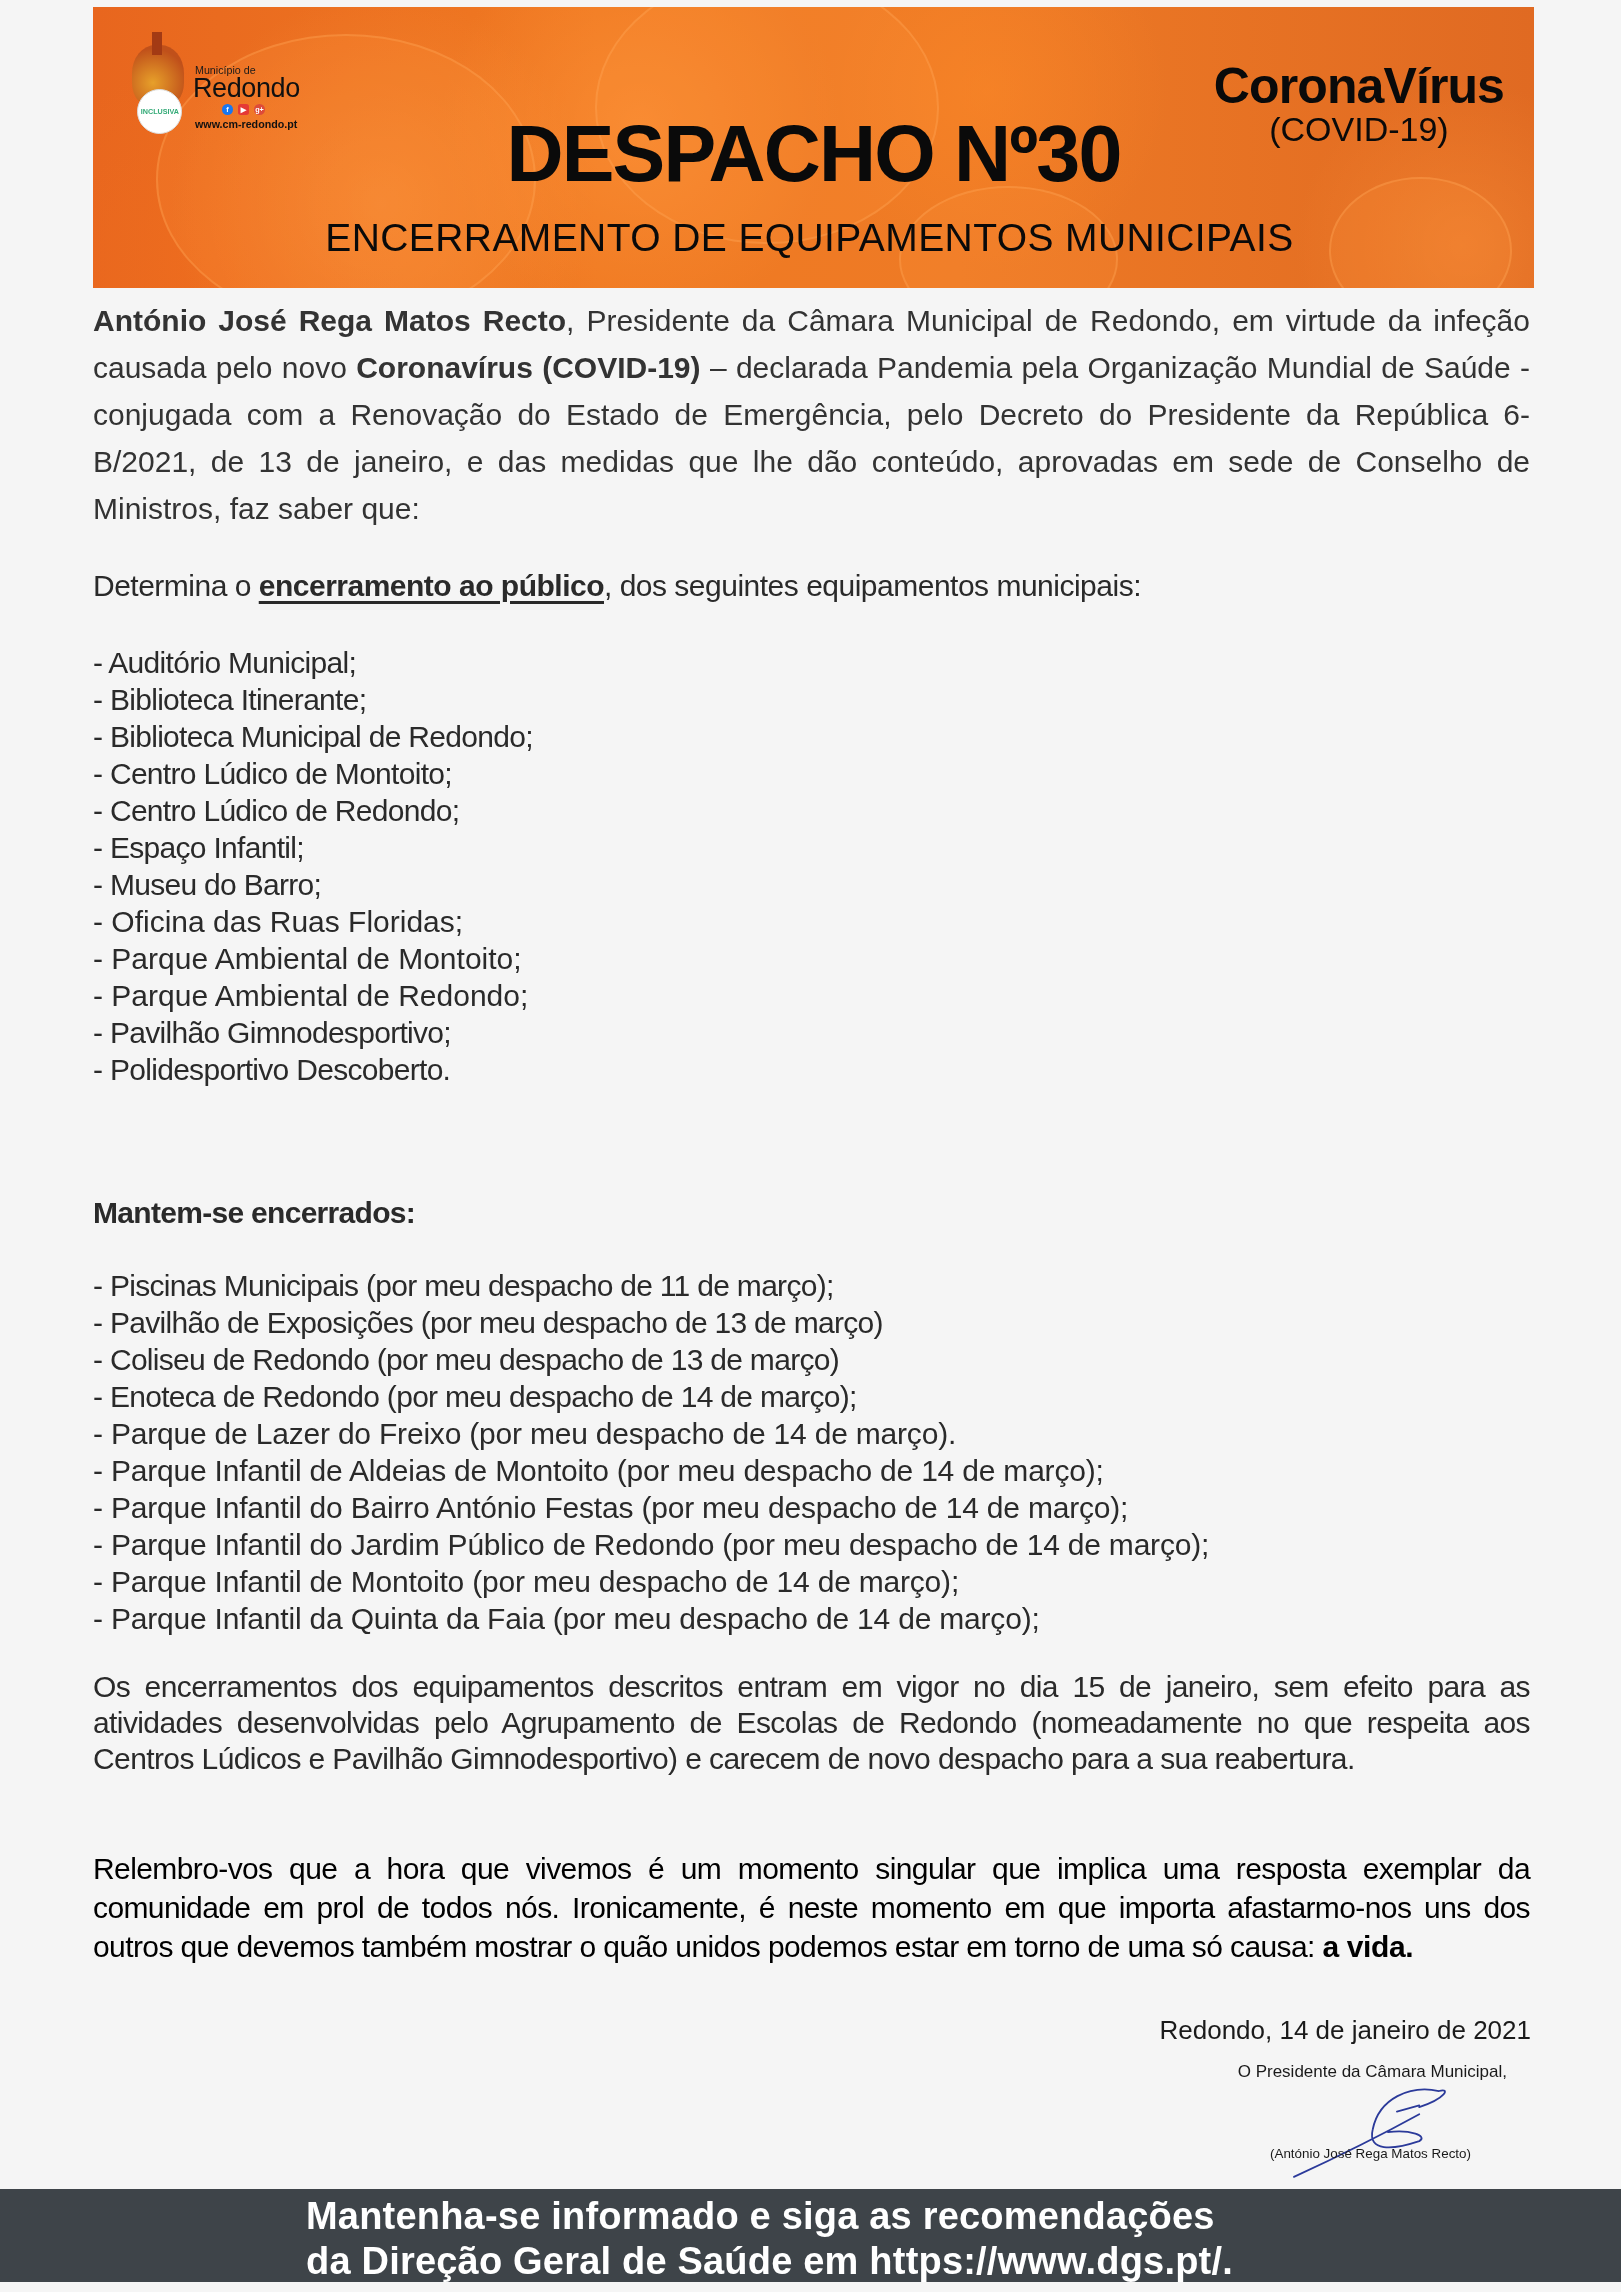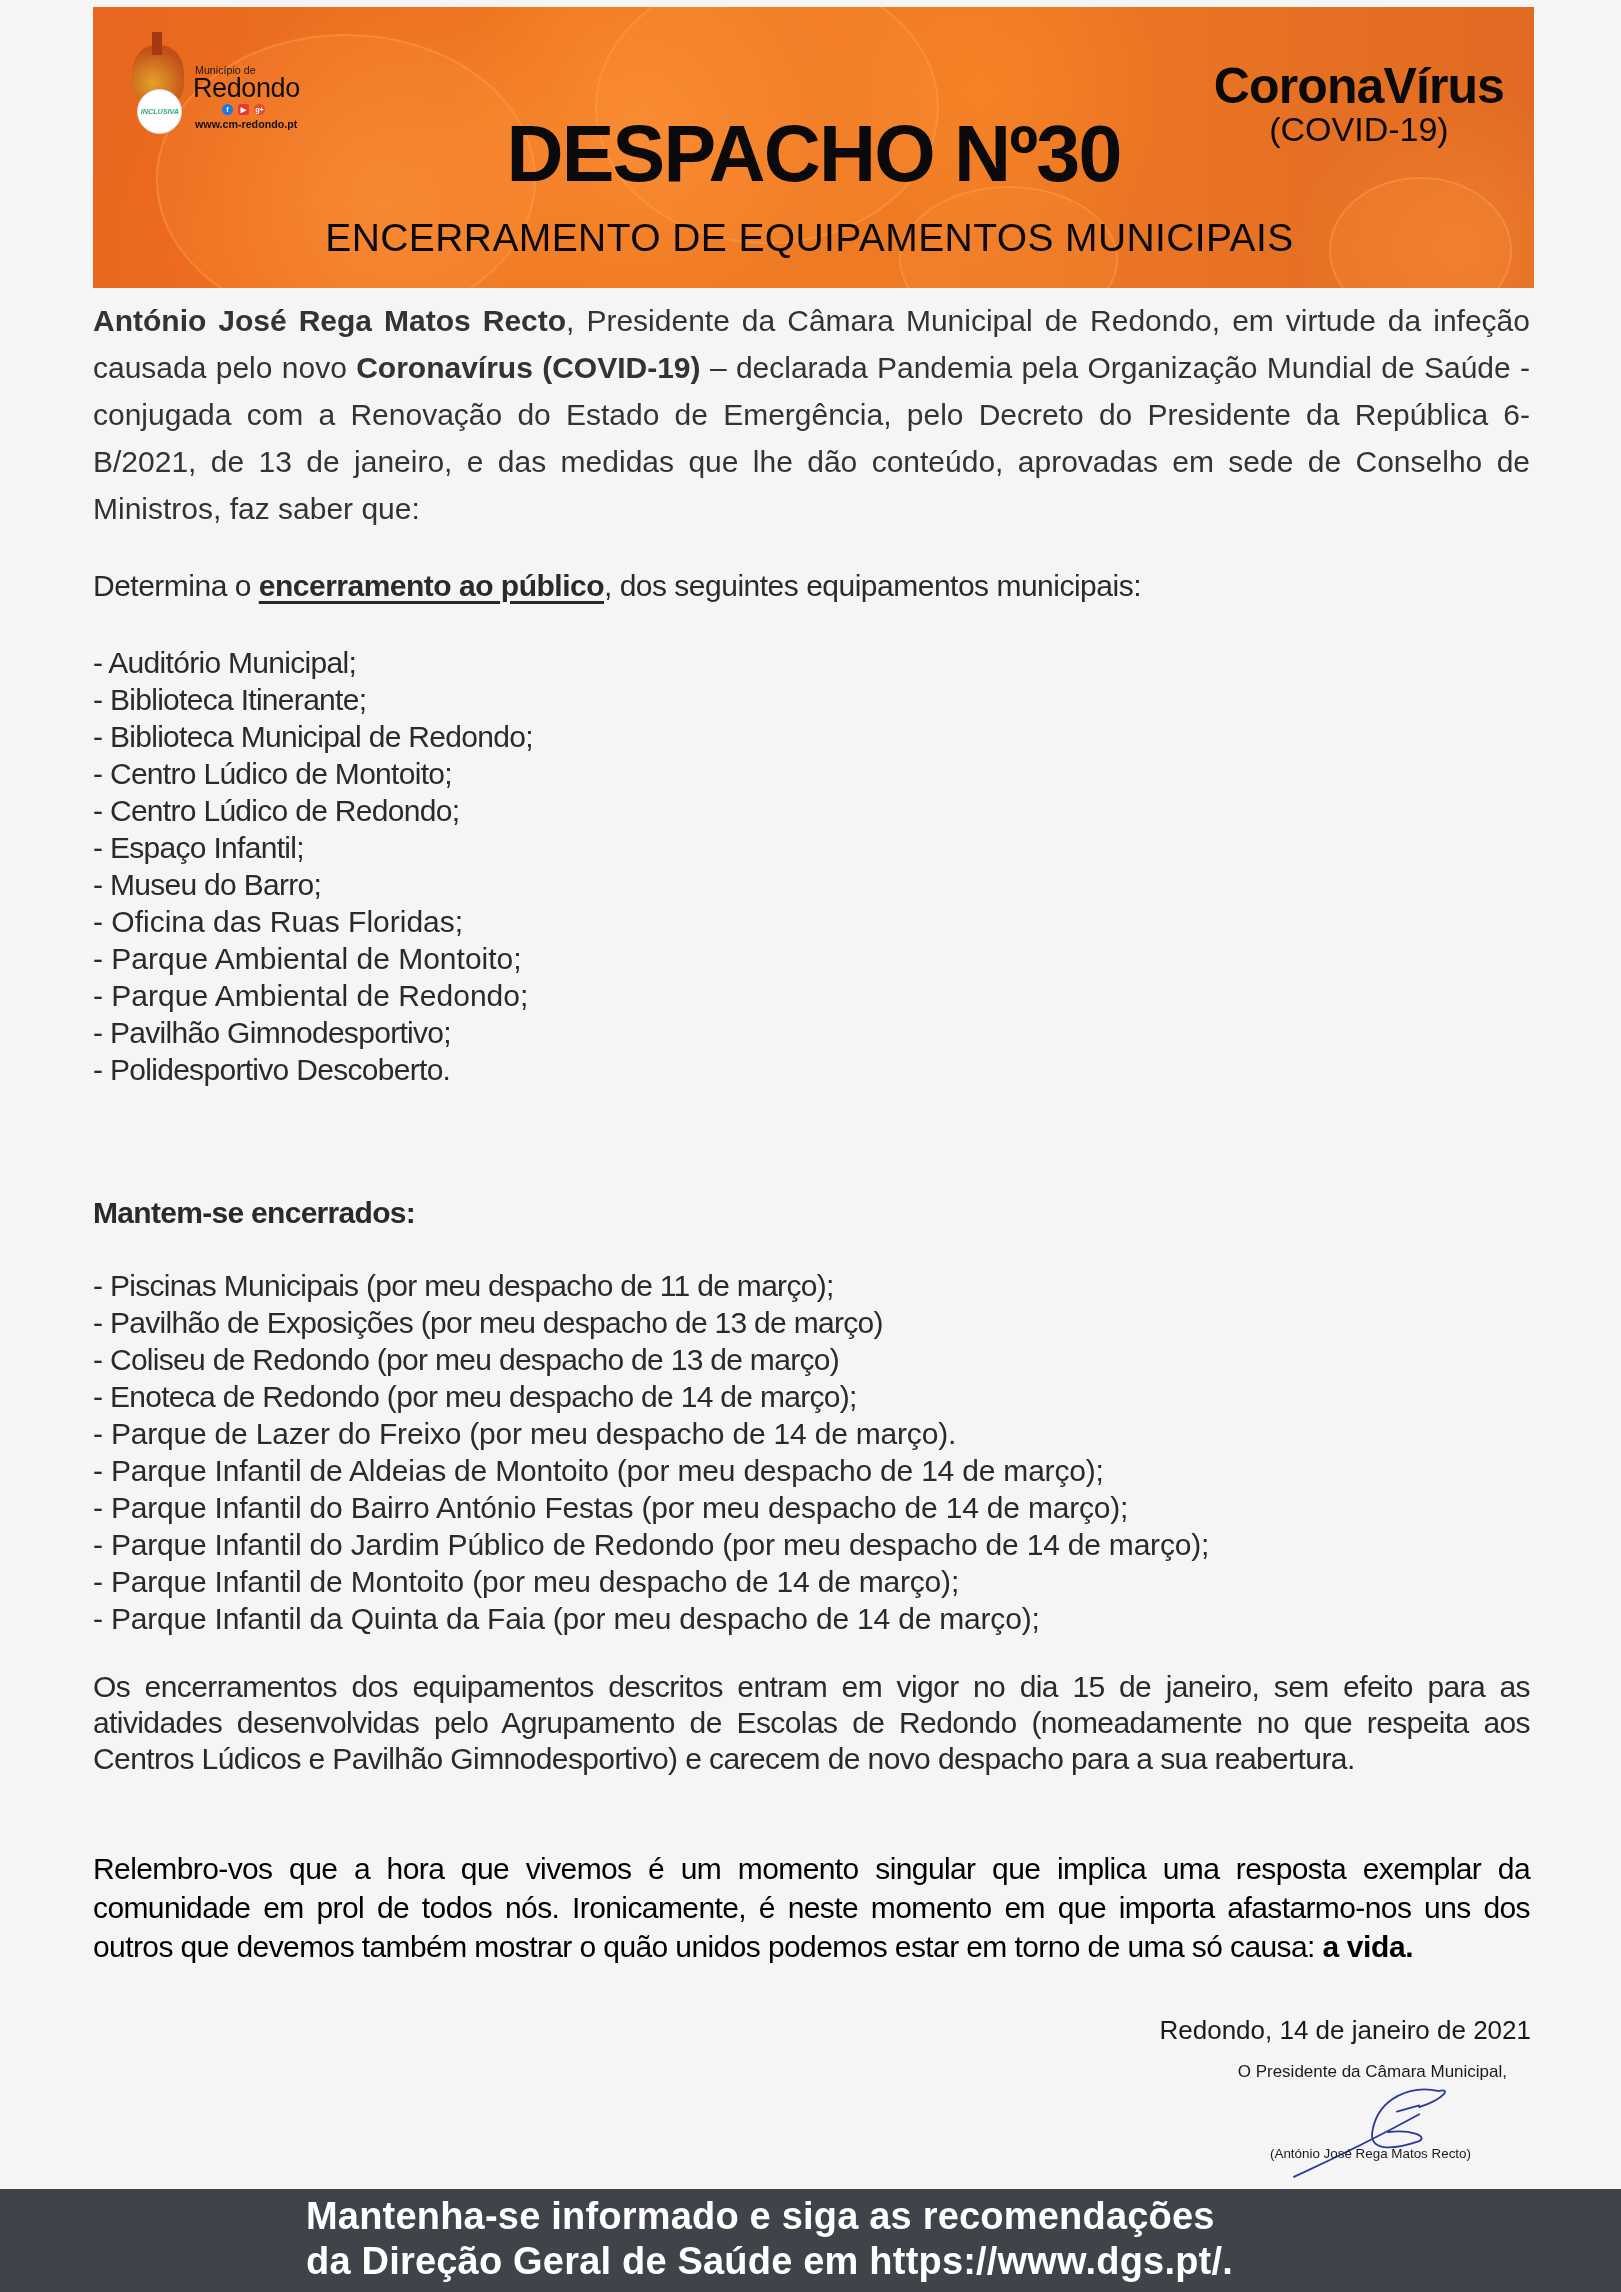--- a/index.html
+++ b/index.html
@@ -25,21 +25,21 @@
   .virus.v2 { left: 502px; top: -36px; width: 340px; height: 269px; }
   .virus.v3 { left: 1236px; top: 170px; width: 179px; height: 143px; }
   .virus.v4 { left: 806px; top: 179px; width: 215px; height: 143px; }
 
   .logo { position: absolute; left: 39px; top: 25px; width: 179px; height: 116px; }
   .logo-vase { position: absolute; left: 0; top: 12.5px; width: 52px; height: 63px;
     background: radial-gradient(circle at 40% 60%, #e7a02a 0, #c0501a 70%); border-radius: 45% 45% 40% 40%; }
   .logo-tower { position: absolute; left: 19.7px; top: 0; width: 10.7px; height: 23px; background: #a33a14; }
   .logo-badge { position: absolute; left: 5.4px; top: 57px; width: 43px; height: 43px; border-radius: 50%;
     background: #fff; border: 1.8px solid #ddd; display:flex; align-items:center; justify-content:center;
-    font-size: 7.2px; color:#3a7; font-weight: bold; font-style: italic; }
+    font-size: 7.2px; color:#3a7; font-weight: bold; }
   .logo-small { position: absolute; left: 63px; top: 32px; font-size: 10.7px; color: #1a1a1a; }
   .logo-big { position: absolute; left: 61px; top: 41px; font-size: 27px; color: #111; letter-spacing: -0.4px; }
   .logo-social { position: absolute; left: 90px; top: 72px; display: flex; gap: 5.4px; }
   .soc { width: 10.7px; height: 10.7px; border-radius: 50%; font-size: 7.2px; color:#fff; display:flex; align-items:center; justify-content:center; font-weight:bold; }
   .soc.fb { background: #1877f2; }
   .soc.yt { background: #e53935; border-radius: 2.7px; }
   .soc.gp { background: #dd4b39; }
   .logo-url { position: absolute; left: 63px; top: 86px; font-size: 10.7px; font-weight: bold; color: #111; }
 
   .corona { position: absolute; right: 30px; top: 21.5px; text-align: center; color: #0a0a0a; }
@@ -64,21 +64,21 @@
   .list2 .item.wide { letter-spacing: -0.2px; }
   .para3 { top: 1669px; font-size: 30px; line-height: 36px; color: #2a2a2a; text-align: justify; text-align-last: left; letter-spacing: -0.6px; }
   .para4 { top: 1849px; font-size: 30px; line-height: 39px; color: #000; text-align: justify; text-align-last: left; letter-spacing: -0.6px; }
   .para4 b { letter-spacing: -0.4px; }
 
   .date { position: absolute; right: 91px; top: 2015px; font-size: 26px; color: #1a1a1a; }
   .president { position: absolute; right: 115px; top: 2062px; font-size: 17px; color: #1a1a1a; }
   .signature { position: absolute; left: 1285px; top: 2080px; width: 179px; height: 99px; }
   .signed-name { position: absolute; left: 1270px; top: 2146px; font-size: 13.4px; color: #1a1a1a; }
 
-  .footer { position: absolute; left: 0; top: 2189px; width: 1622px; height: 104px; background: #3e4449; }
+  .footer { position: absolute; left: 0; top: 2189px; width: 1622px; height: 93px; background: #3e4449; }
   .footer-text { position: absolute; left: 306px; top: 5.4px; font-size: 38px; font-weight: bold; color: #fff; line-height: 45px; letter-spacing: 0.2px; }
 </style>
 </head>
 <body>
 
 <div class="banner">
   <div class="virus v1"></div>
   <div class="virus v2"></div>
   <div class="virus v3"></div>
   <div class="virus v4"></div>

